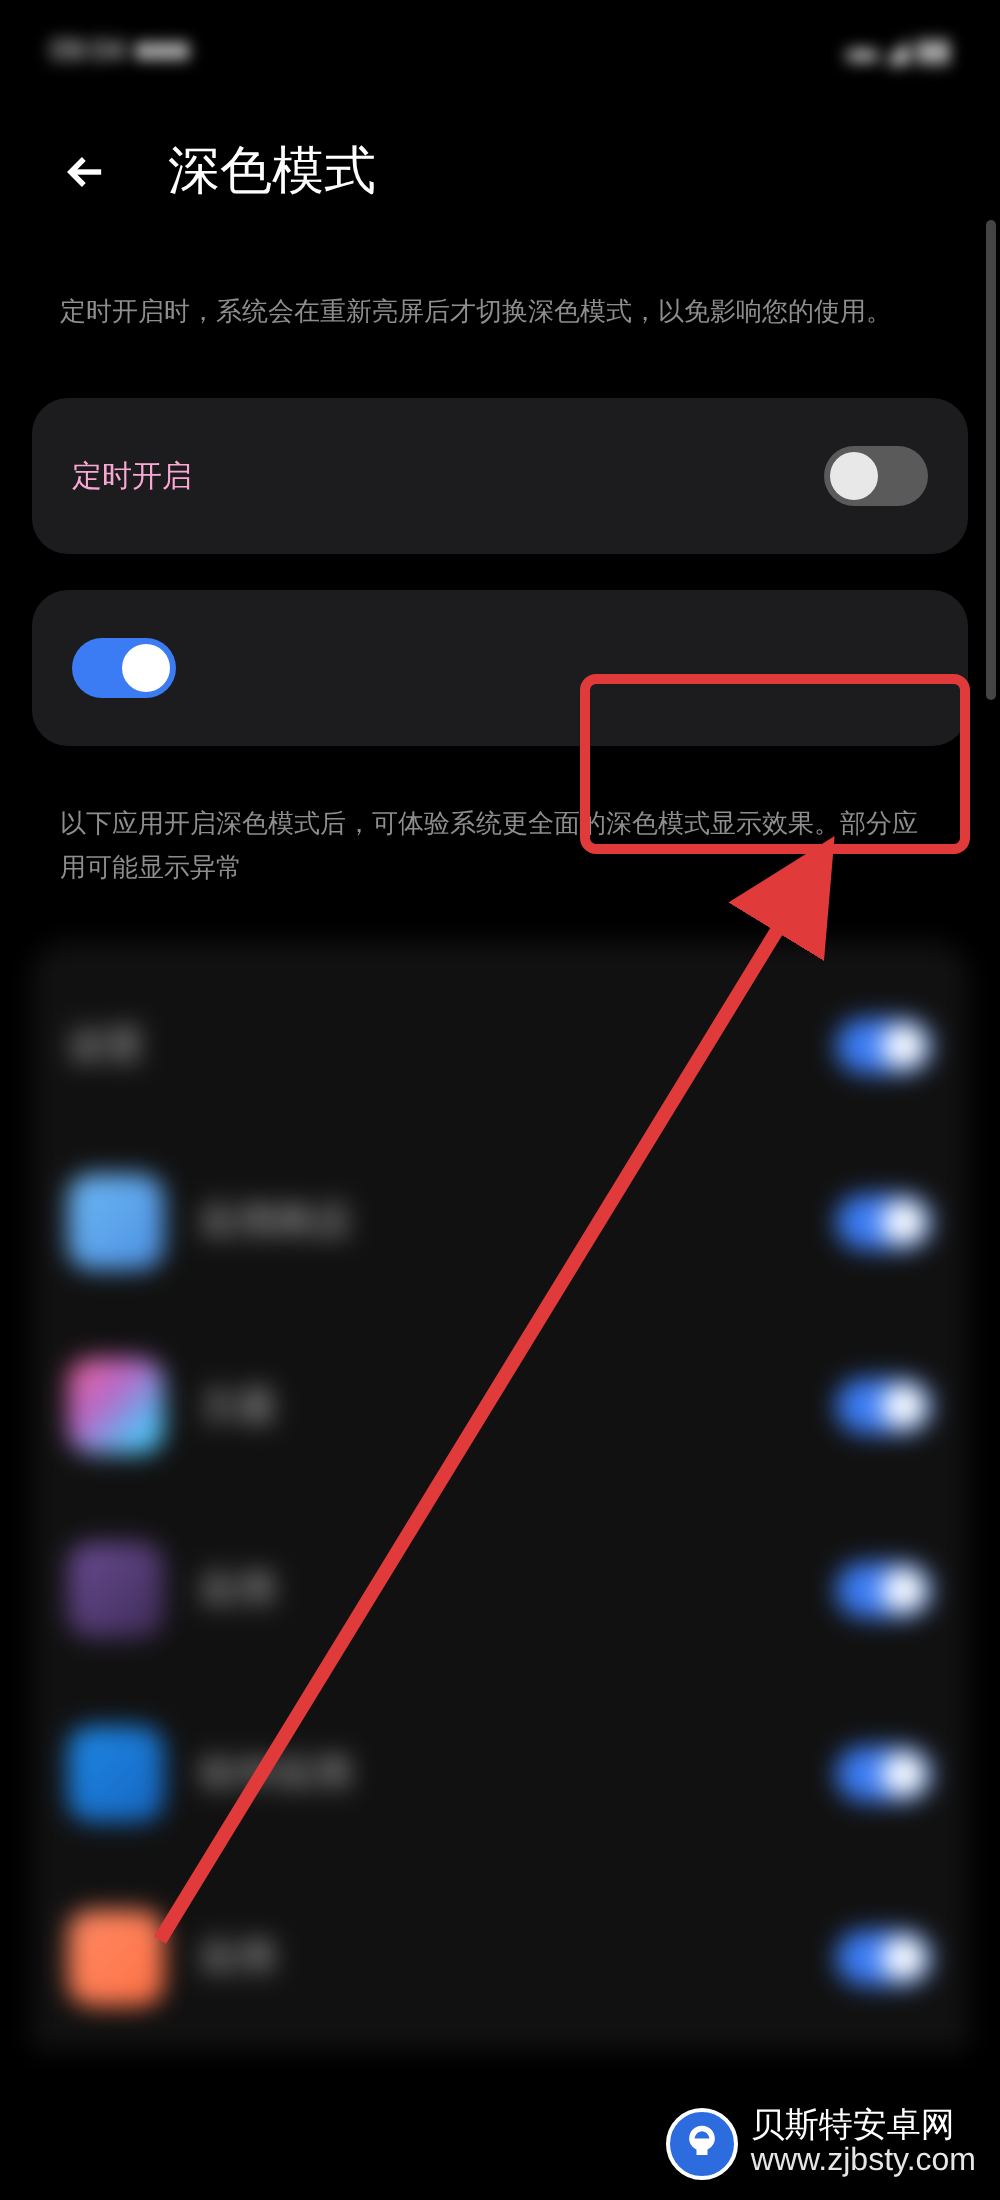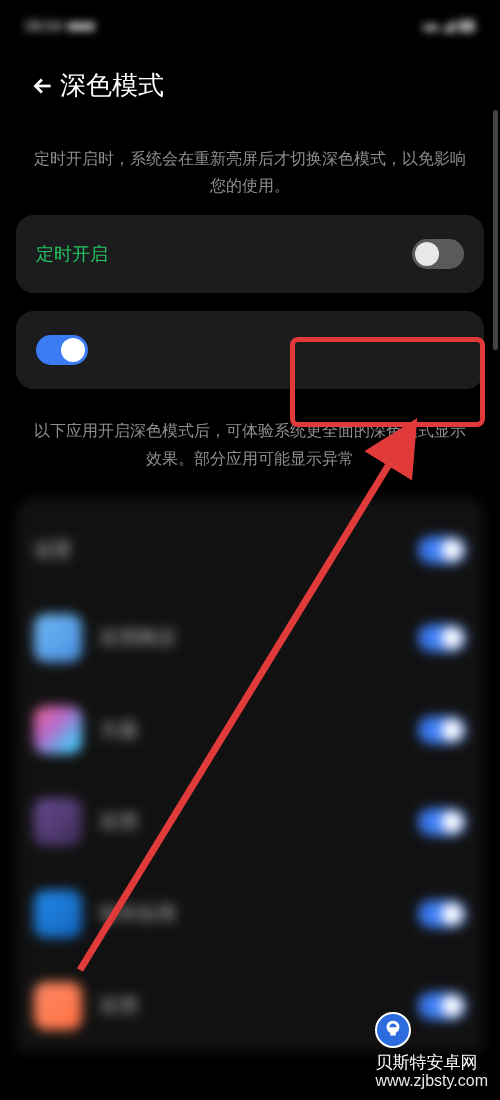--- a/index.html
+++ b/index.html
@@ -19,43 +19,42 @@
       padding: 0 25px;
       filter: blur(4px);
       color: #fff;
       font-size: 15px;
     }
     .status-left, .status-right { display: flex; gap: 5px; align-items: center; }
     .header {
       display: flex;
       align-items: center;
       padding: 18px 30px 20px;
-      gap: 4px;
+      gap: 28px;
     }
     .back-arrow { width: 26px; height: 26px; display: flex; align-items: center; justify-content: center; }
     .back-arrow svg { stroke: #fff; }
     .title { color: #fff; font-size: 26px; font-weight: 400; }
     .description {
       color: #8e8e8e;
-      font-size: 16px;
+      font-size: 13px;
       line-height: 1.7;
-      padding: 22px 30px 16px;
-      text-align: center;
+      padding: 22px 30px 32px;
     }
     .settings-item {
       background: #1c1c1e;
       border-radius: 18px;
       margin: 0 16px 18px;
       padding: 24px 20px;
       display: flex;
       justify-content: space-between;
       align-items: center;
       position: relative;
     }
-    .item-label { color: #22c55e; font-size: 18px; }
+    .item-label { color: #f9a8d4; font-size: 15px; }
     .toggle {
       width: 52px;
       height: 30px;
       border-radius: 15px;
       position: relative;
       transition: background 0.2s;
     }
     .toggle.off { background: #5a5a5a; }
     .toggle.on { background: #3b7cf4; }
     .toggle-knob {
@@ -130,21 +129,20 @@
       position: absolute;
       bottom: 10px;
       right: 12px;
       display: flex;
       align-items: flex-start;
       gap: 6px;
       z-index: 50;
       color: #fff;
       font-size: 17px;
       font-weight: 500;
-      flex-direction: column;
     }
     .wm-icon {
       width: 36px; height: 36px; border-radius: 50%;
       background: #2d6cdf; display: flex; align-items: center;
       justify-content: center; border: 2px solid #fff;
     }
     .wm-inner { width: 22px; height: 22px; fill: #fff; }
   </style>
 </head>
 <body>

